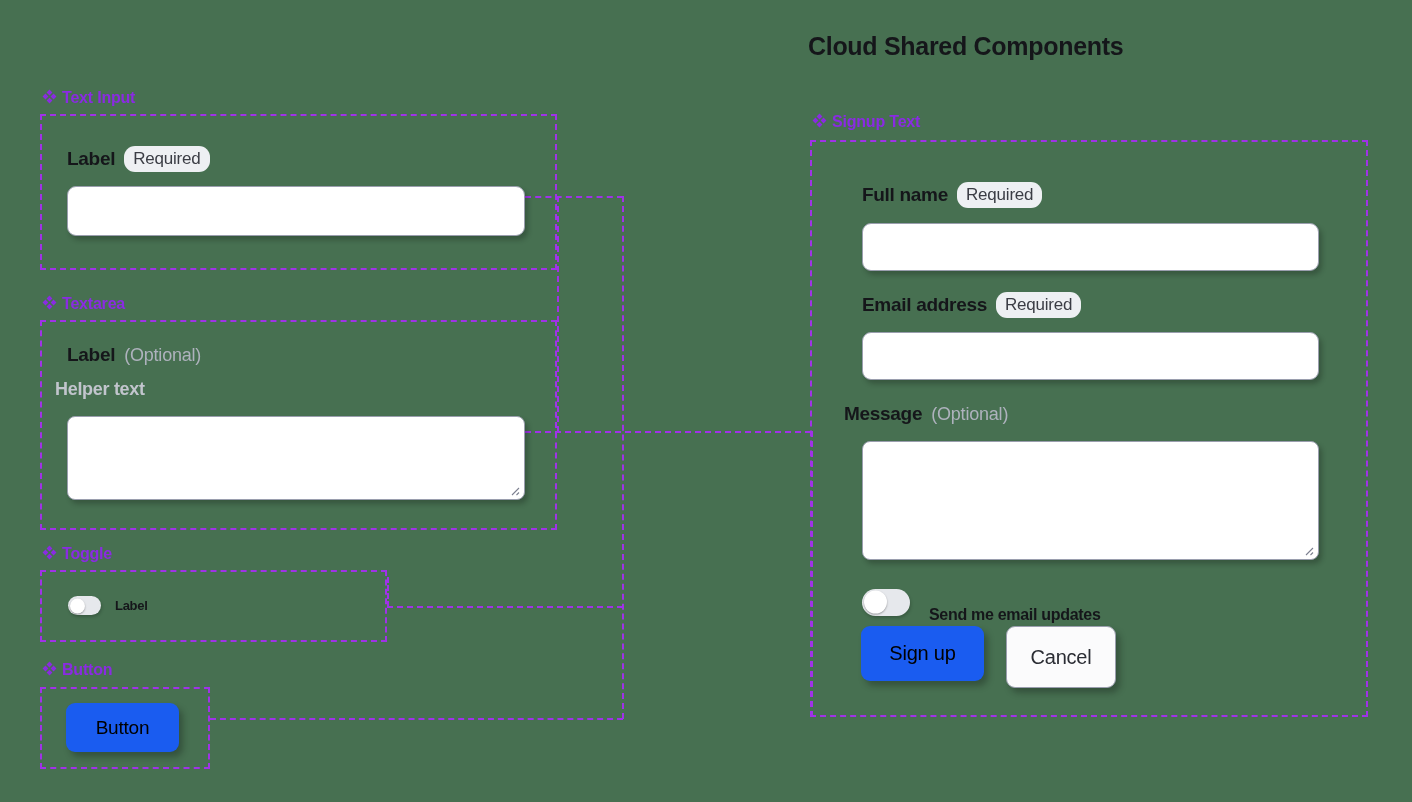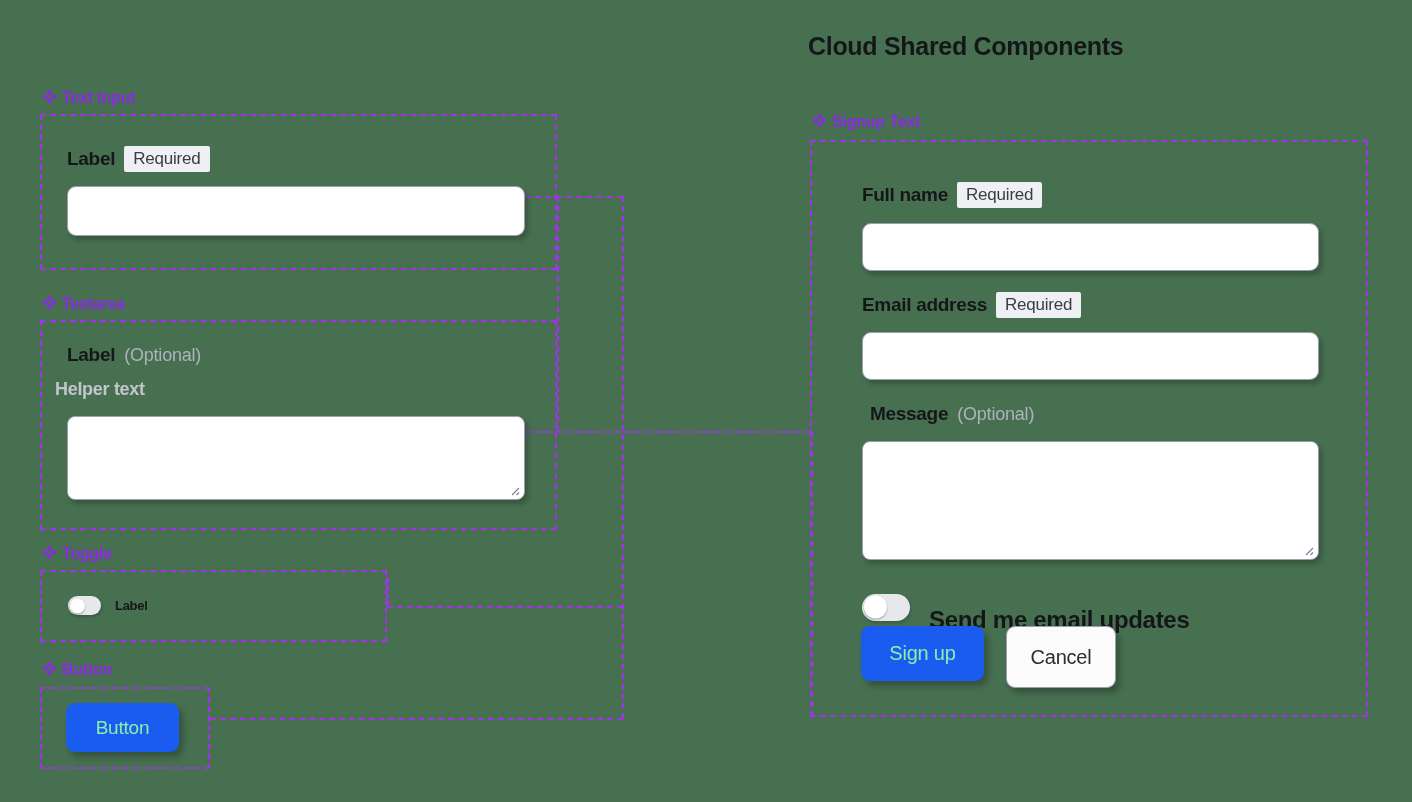--- a/index.html
+++ b/index.html
@@ -70,21 +70,21 @@
   .f-label {
     font-size: 19px;
     font-weight: bold;
     color: #15161a;
     letter-spacing: -0.3px;
   }
   .badge {
     font-size: 17px;
     color: #3b3d45;
     background: #eef0f3;
-    border-radius: 2px;
+    border-radius: 11px;
     padding: 3px 9px;
     letter-spacing: -0.2px;
   }
   .optional {
     font-size: 18px;
     color: #aeb2bd;
     letter-spacing: -0.2px;
   }
   .helper {
     position: absolute;
@@ -151,21 +151,21 @@
     justify-content: center;
     border-radius: 9px;
     box-sizing: border-box;
     letter-spacing: -0.2px;
     white-space: nowrap;
     box-shadow: 4px 5px 6px rgba(20,30,22,0.35);
     cursor: pointer;
   }
   .btn.primary {
     background: #1a5cf0;
-    color: #86efac;
+    color: #000000;
     border: none;
   }
   .btn.secondary {
     background: #fbfbfc;
     color: #2b2d34;
     border: 1.6px solid #9a9eae;
   }
 </style>
 </head>
 <body>
@@ -263,34 +263,34 @@
     <span class="badge">Required</span>
   </div>
   <div class="field" style="left:862px; top:223px; width:457px; height:48px;"></div>
 
   <div class="label-row" style="left:862px; top:292px;">
     <span class="f-label">Email address</span>
     <span class="badge">Required</span>
   </div>
   <div class="field" style="left:862px; top:332px; width:457px; height:48px;"></div>
 
-  <div class="label-row" style="left:870px; top:403px;text-align:right;">
+  <div class="label-row" style="left:844px; top:403px;text-align:right;">
     <span class="f-label">Message</span>
     <span class="optional">(Optional)</span>
   </div>
   <div class="field area" style="left:862px; top:441px; width:457px; height:119px;">
     <svg class="resize-grip" viewBox="0 0 13 13">
       <path stroke="#7d8190" stroke-width="1.1" d="M12 5 L5 12 M12 9.5 L9.5 12"></path>
     </svg>
   </div>
 
   <div class="toggle-wrap" style="left:862px; top:580px; gap:19px;">
     <div class="toggle" style="width:48px; height:27px;">
       <div class="knob" style="width:23px; height:23px;"></div>
     </div>
-    <span class="toggle-label" style="font-size:24px;margin-top:26px;">Send me email updates</span>
+    <span class="toggle-label" style="font-size:16px;margin-top:26px;">Send me email updates</span>
   </div>
 
   <div class="btn primary" style="left:861px; top:626px; width:123px; height:55px; font-size:20px;">Sign up</div>
 
   <div class="btn secondary" style="left:1006px; top:626px; width:110px; height:62px; font-size:20px;">Cancel</div>
 
 </div>
 
 </body></html>

